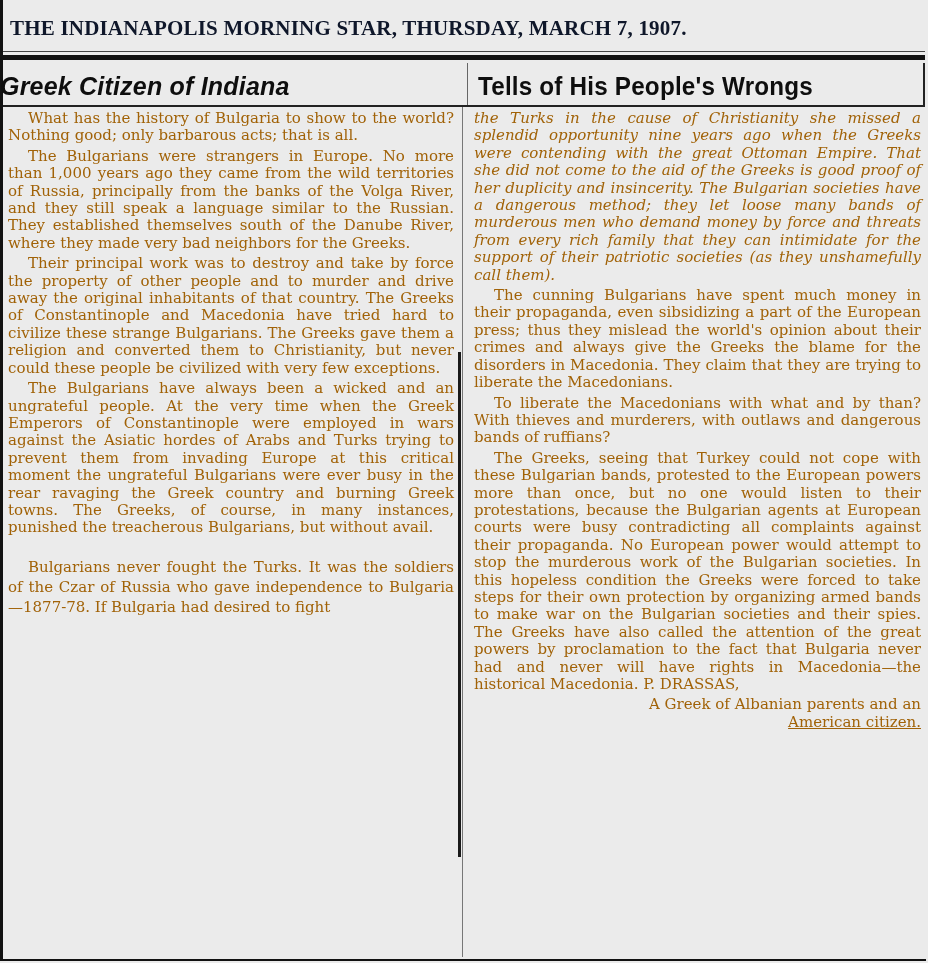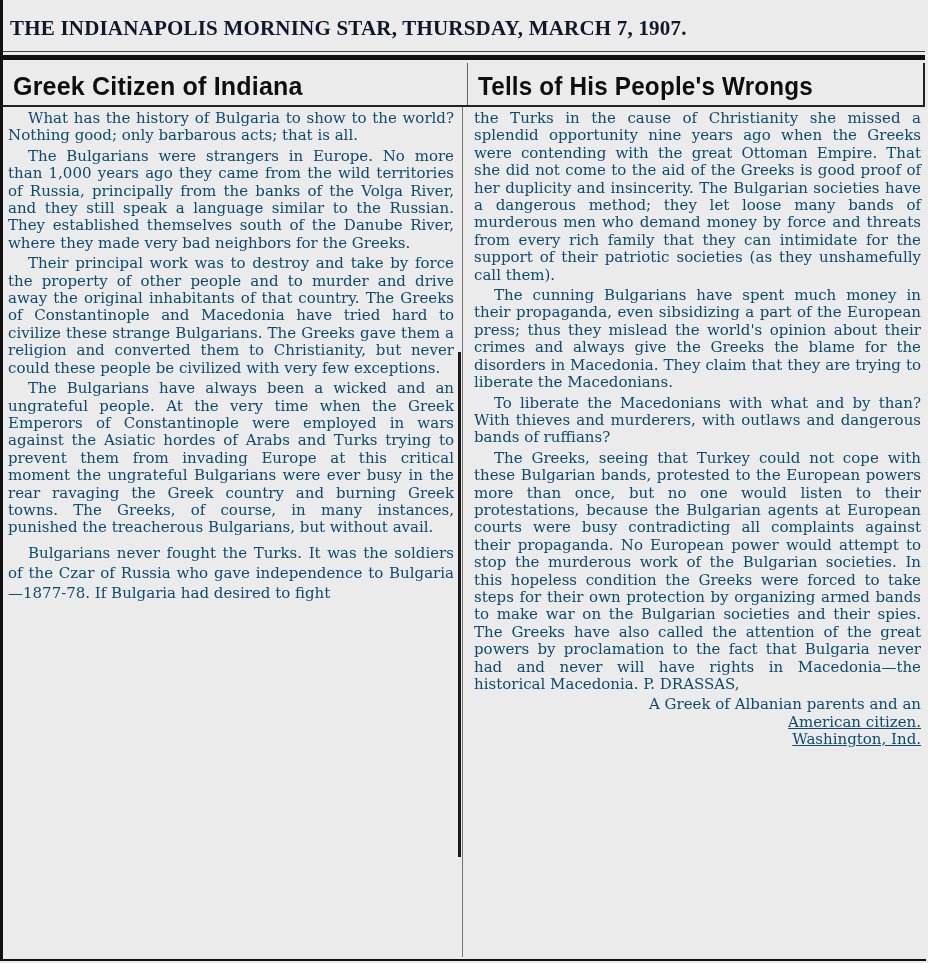--- a/index.html
+++ b/index.html
@@ -21,36 +21,36 @@
     font-size: 21px; letter-spacing: 0.2px; color: #0f172a;
     white-space: nowrap;
   }
   .rule-thin { position: absolute; left: 3px; top: 51px; width: 922px; height: 1px; background: #444; }
   .rule-thick { position: absolute; left: 3px; top: 55px; width: 922px; height: 5px; background: #111; }
   .headline {
     position: absolute; top: 72px; height: 30px;
     font-family: "Liberation Sans", sans-serif; font-weight: bold;
     font-size: 25px; color: #0e0e0e; white-space: nowrap; letter-spacing: 0.2px;
   }
-  .headline.left { left: 13px; }
+  .headline.left { left: 0; font-style: italic; }
   .headline.right { left: 478px; transform: scaleX(0.97); transform-origin: left; }
   .head-divider { position: absolute; left: 467px; top: 63px; width: 1px; height: 43px; background: #666; }
   .rule-under { position: absolute; left: 3px; top: 105px; width: 922px; height: 2px; background: #222; }
   .right-edge { position: absolute; left: 923px; top: 63px; width: 2px; height: 44px; background: #222; }
 
   .col {
     position: absolute; top: 110px; width: 446px;
     font-family: "DejaVu Serif", serif;
-    font-size: 15px; line-height: 17.4px; color: #0c4a6e;
+    font-size: 15px; line-height: 17.4px; color: #a16207;
     text-align: justify; hyphens: none;
   }
   .col.left { left: 8px; }
   .col.right { left: 474px; width: 447px; }
   .col p { margin: 0 0 3px 0; text-indent: 20px; }
-  .col p.noindent { text-indent: 0; }
+  .col p.noindent { text-indent: 0; font-style: italic; }
   .col .sig { text-align: right; }
   .col .sig .indent2 { padding-left: 20px; display: block; text-decoration: underline; }
   .col-divider-top { position: absolute; left: 462px; top: 107px; width: 1px; height: 850px; background: #777; }
   .col-divider-dark { position: absolute; left: 458px; top: 352px; width: 3px; height: 505px; background: #1a1a1a; }
 </style>
 </head>
 <body>
 
 <div class="frame"></div>
 
@@ -65,26 +65,25 @@
 <div class="rule-under"></div>
 
 <div class="col-divider-top"></div>
 <div class="col-divider-dark"></div>
 
 <div class="col left">
   <p>What has the history of Bulgaria to show to the world? Nothing good; only barbarous acts; that is all.</p>
   <p>The Bulgarians were strangers in Europe. No more than 1,000 years ago they came from the wild territories of Russia, principally from the banks of the Volga River, and they still speak a language similar to the Russian. They established themselves south of the Danube River, where they made very bad neighbors for the Greeks.</p>
   <p>Their principal work was to destroy and take by force the property of other people and to murder and drive away the original inhabitants of that country. The Greeks of Constantinople and Macedonia have tried hard to civilize these strange Bulgarians. The Greeks gave them a religion and converted them to Christianity, but never could these people be civilized with very few exceptions.</p>
   <p>The Bulgarians have always been a wicked and an ungrateful people. At the very time when the Greek Emperors of Constantinople were employed in wars against the Asiatic hordes of Arabs and Turks trying to prevent them from invading Europe at this critical moment the ungrateful Bulgarians were ever busy in the rear ravaging the Greek country and burning Greek towns. The Greeks, of course, in many instances, punished the treacherous Bulgarians, but without avail.</p>
-  <p style="line-height:20px;margin-top:6px;">Bulgarians never fought the Turks. It was the soldiers of the Czar of Russia who gave independence to Bulgaria—1877-78. If Bulgaria had desired to fight</p>
+  <p style="line-height:20px;margin-top:20px;">Bulgarians never fought the Turks. It was the soldiers of the Czar of Russia who gave independence to Bulgaria—1877-78. If Bulgaria had desired to fight</p>
 </div>
 
 <div class="col right">
   <p class="noindent">the Turks in the cause of Christianity she missed a splendid opportunity nine years ago when the Greeks were contending with the great Ottoman Empire. That she did not come to the aid of the Greeks is good proof of her duplicity and insincerity. The Bulgarian societies have a dangerous method; they let loose many bands of murderous men who demand money by force and threats from every rich family that they can intimidate for the support of their patriotic societies (as they unshamefully call them).</p>
   <p>The cunning Bulgarians have spent much money in their propaganda, even sibsidizing a part of the European press; thus they mislead the world's opinion about their crimes and always give the Greeks the blame for the disorders in Macedonia. They claim that they are trying to liberate the Macedonians.</p>
   <p>To liberate the Macedonians with what and by than? With thieves and murderers, with outlaws and dangerous bands of ruffians?</p>
   <p>The Greeks, seeing that Turkey could not cope with these Bulgarian bands, protested to the European powers more than once, but no one would listen to their protestations, because the Bulgarian agents at European courts were busy contradicting all complaints against their propaganda. No European power would attempt to stop the murderous work of the Bulgarian societies. In this hopeless condition the Greeks were forced to take steps for their own protection by organizing armed bands to make war on the Bulgarian societies and their spies. The Greeks have also called the attention of the great powers by proclamation to the fact that Bulgaria never had and never will have rights in Macedonia—the historical Macedonia. P. DRASSAS,</p>
   <div class="sig">
     <span>A Greek of Albanian parents and an</span>
     <span class="indent2">American citizen.</span>
-    <span class="indent2">Washington, Ind.</span>
   </div>
 </div>
 
 </body></html>

